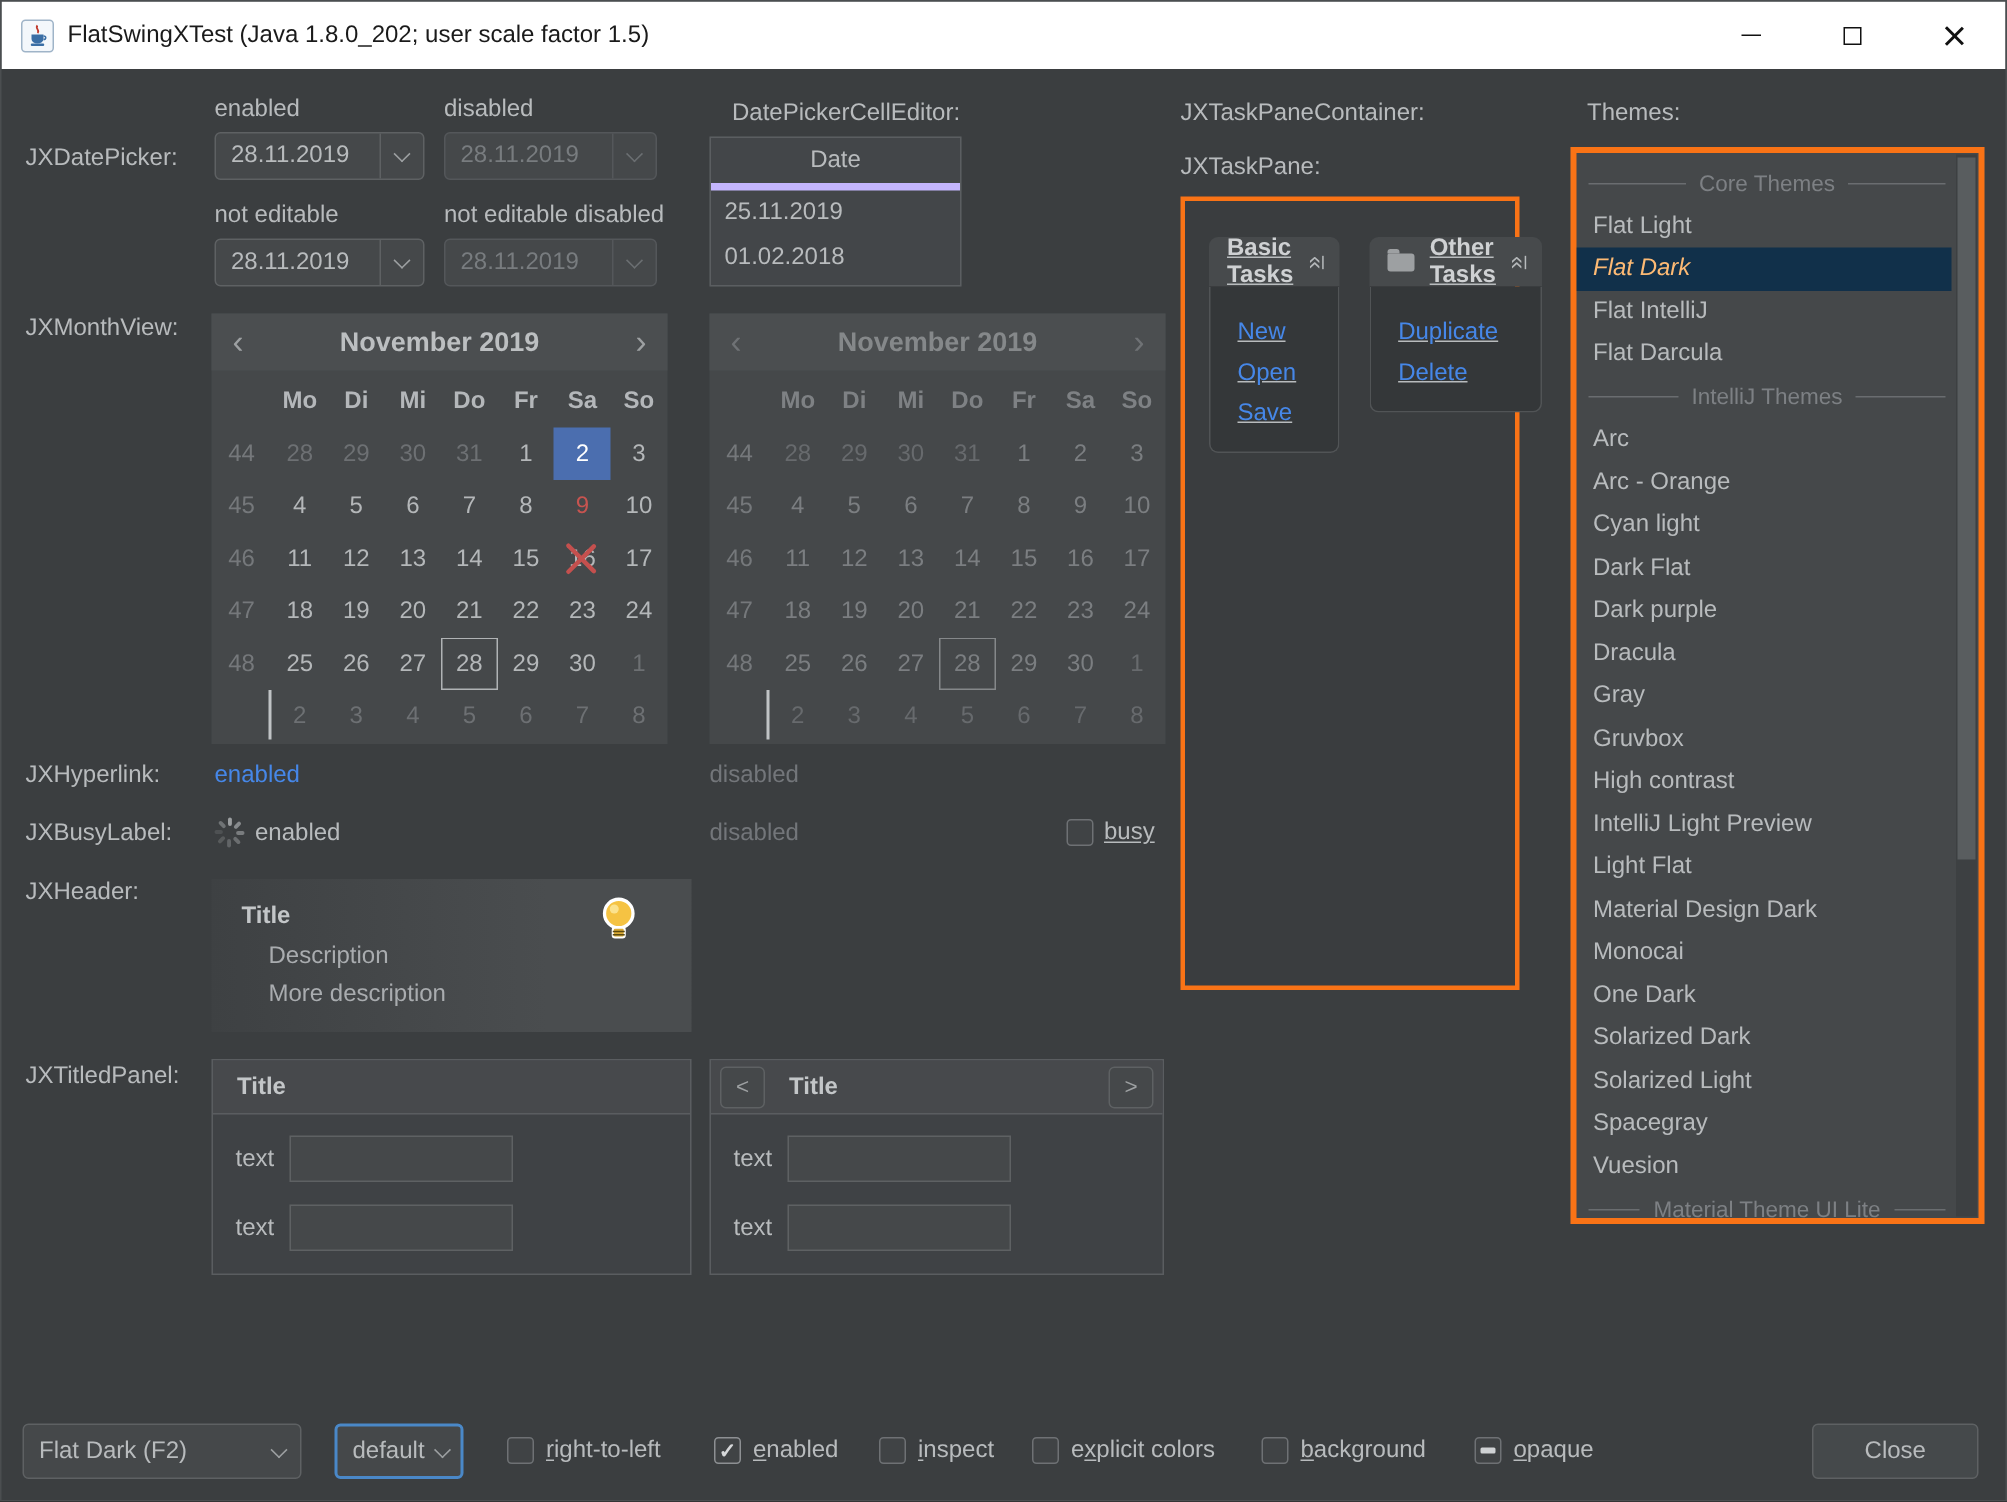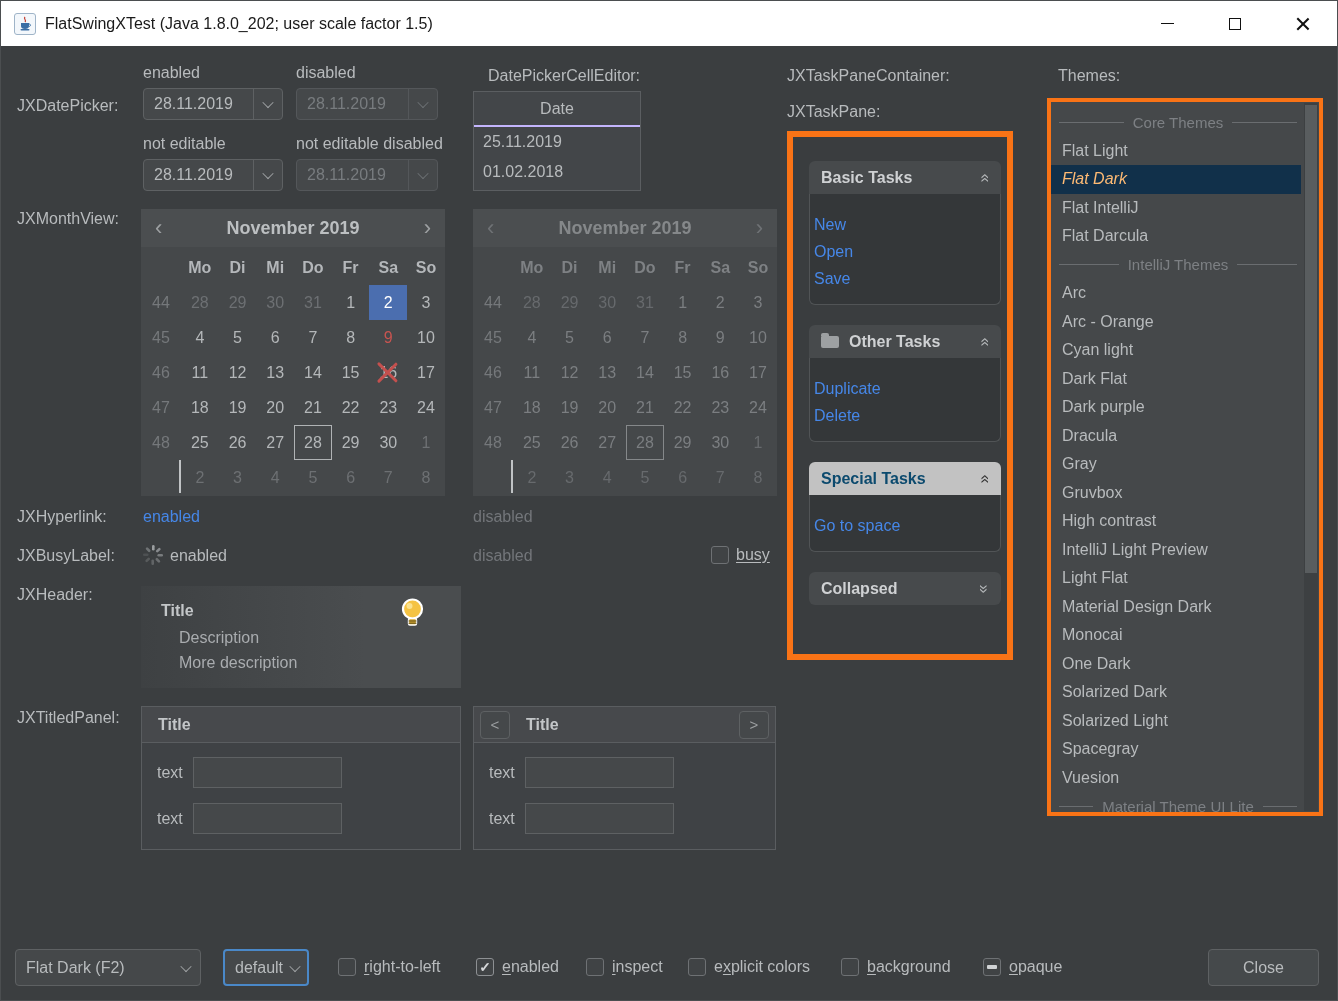--- a/index.html
+++ b/index.html
@@ -42,21 +42,21 @@
   .dp-group { position:absolute; }
   .dp-group .dp-label { display:block; margin-bottom:6px; }
   #dp1 { left:142px; top:63px; } #dp2 { left:295px; top:63px; }
   #dp3 { left:142px; top:134px; } #dp4 { left:295px; top:134px; }
   #dp1 .combo,#dp3 .combo { width:140px; } #dp2 .combo,#dp4 .combo { width:142px; }
 
   
   .celltable { position:absolute; left:472px; top:90px; width:168px; height:100px;
                background:#434649; border:1px solid #5b5e61; }
   .celltable .th { height:35px; display:flex; align-items:center; justify-content:center;
-                   border-bottom:2px solid #c4b5fd; }
+                   border-bottom:5px solid #c4b5fd; }
   .celltable .tr { height:30px; display:flex; align-items:center; padding-left:9px; }
 
   
   .cal { position:absolute; top:208px; width:304px; height:287px; background:#45484a; }
   #cal1 { left:140px; } #cal2 { left:472px; }
   .cal-head { height:38px; background:#4b4e50; display:flex; align-items:center; padding:0 14px; }
   .cal-title { flex:1; text-align:center; font-weight:bold; font-size:18px; color:#bcbfc1; }
   .cal-nav { color:#9da0a2; font-size:22px; line-height:1; }
   .cal-grid { display:grid; grid-template-columns:40px repeat(7,37.7px); grid-auto-rows:35px; padding-top:3px; }
   .cal-grid span { display:flex; align-items:center; justify-content:center; }
@@ -117,34 +117,34 @@
   .nav-btn { width:30px; height:28px; border:1px solid #5e6163; border-radius:4px; background:#45484a;
              display:flex; align-items:center; justify-content:center; color:#9da0a2; font-size:15px; }
   .trow { position:absolute; display:flex; align-items:center; gap:10px; }
   .trow .fld { width:149px; height:31px; background:#45484a; border:1px solid #5e6163; color:#b8bbbd;
                font:inherit; padding:0 8px; }
   #tpanel1 .trow { left:15px; } #tpanel2 .trow { left:15px; }
   .trow.r1 { top:50px; } .trow.r2 { top:96px; }
 
   
   .taskwrap { position:absolute; left:786px; top:130px; width:226px; height:529px;
-              background:#3a3d3f; border:6px solid #f97316; padding:24px 16px 0;
-              display:flex; flex-direction:column; gap:20px; }
+              background:#3a3d3f; border:3px solid #f97316; padding:24px 16px 0;
+              display:flex; flex-direction:row; gap:20px;text-decoration:underline; }
   .taskpane { width:192px; }
   .tp-head { height:33px; background:#474a4c; border-radius:6px 6px 0 0;
              display:flex; align-items:center; padding:0 12px; gap:10px; }
   .taskpane.nobody .tp-head { border-radius:6px; }
   .tp-title { font-weight:bold; color:#cfd1d3; flex:1; }
   .taskpane.special .tp-head { background:#c2c2c2; }
   .taskpane.special .tp-title { color:#0c4a6e; }
   .dchev { display:inline-block; font-size:16px; color:#b5b8ba; transform:rotate(-90deg); }
   .dchev.down { transform:rotate(90deg); }
   .taskpane.special .dchev { color:#333; }
   .tp-body { background:#343739; border:1px solid #515456; border-top:none; border-radius:0 0 6px 6px;
-             padding:17px 4px 12px; }
+             padding:17px 18px 12px; }
   .tp-link { display:block; color:#4687e8; line-height:27px; text-decoration:none; }
   .folder-icon { width:18px; height:12px; background:#9da0a2; border-radius:1px 2px 2px 2px; position:relative; flex:none; }
   .folder-icon::before { content:""; position:absolute; top:-3px; left:0; width:8px; height:3px;
                          background:#9da0a2; border-radius:2px 2px 0 0; }
 
   
   .themelist { position:absolute; left:1046px; top:97px; width:276px; height:718px;
                background:#45484a; border:4px solid #f97316; overflow:hidden; }
   .theme-items { padding-top:6px; }
   .theme-item { height:28.5px; line-height:28.5px; padding-left:11px; width:250px;

